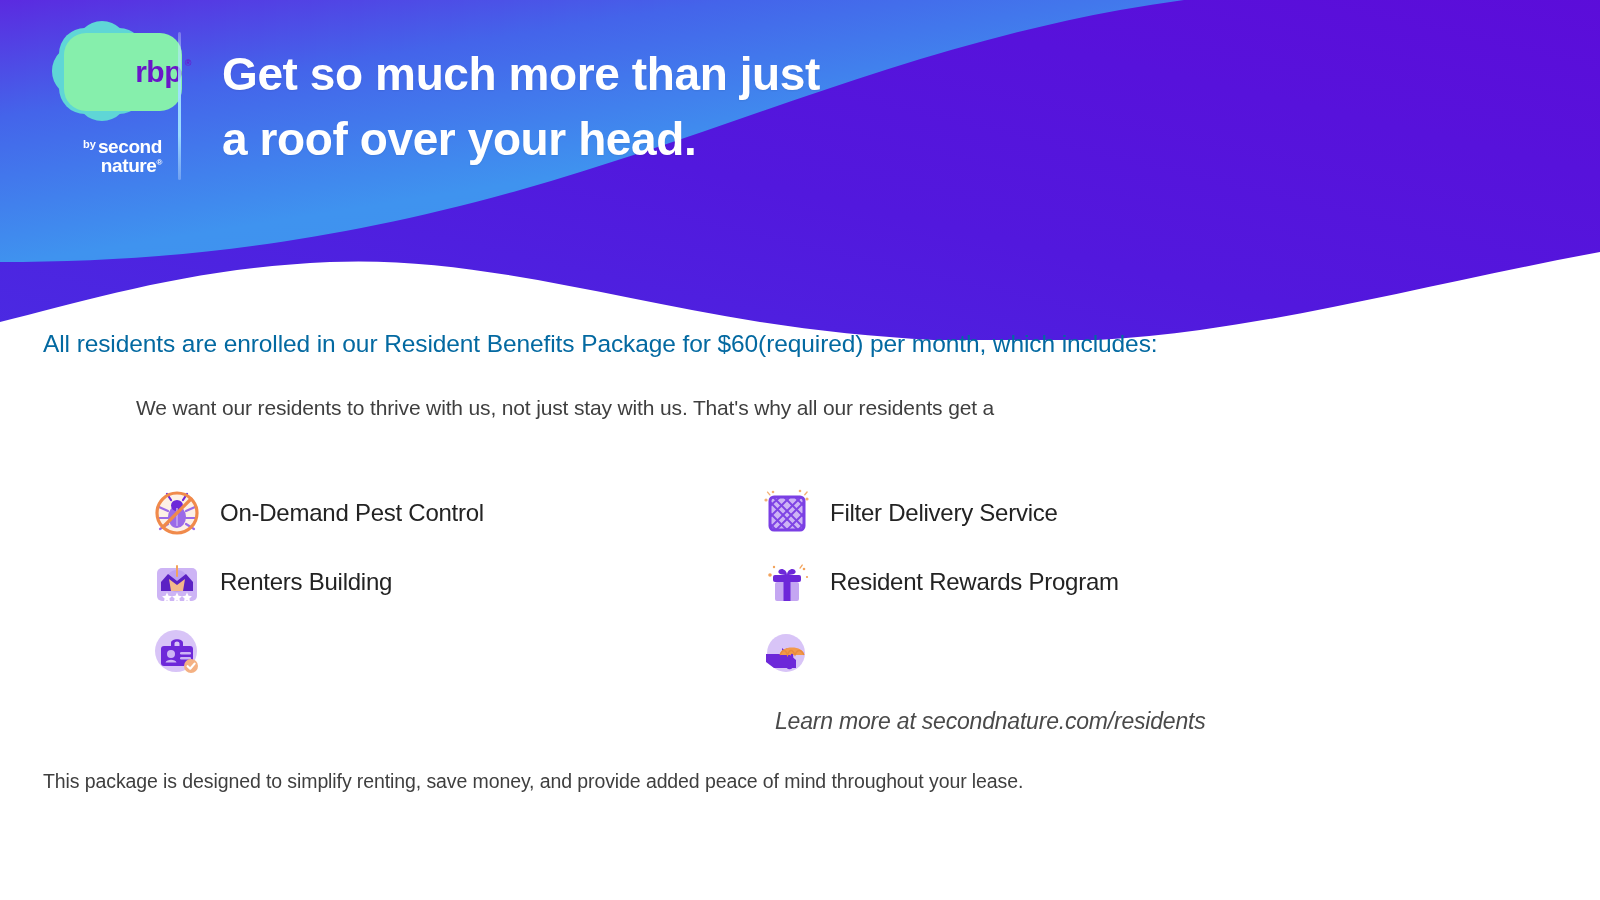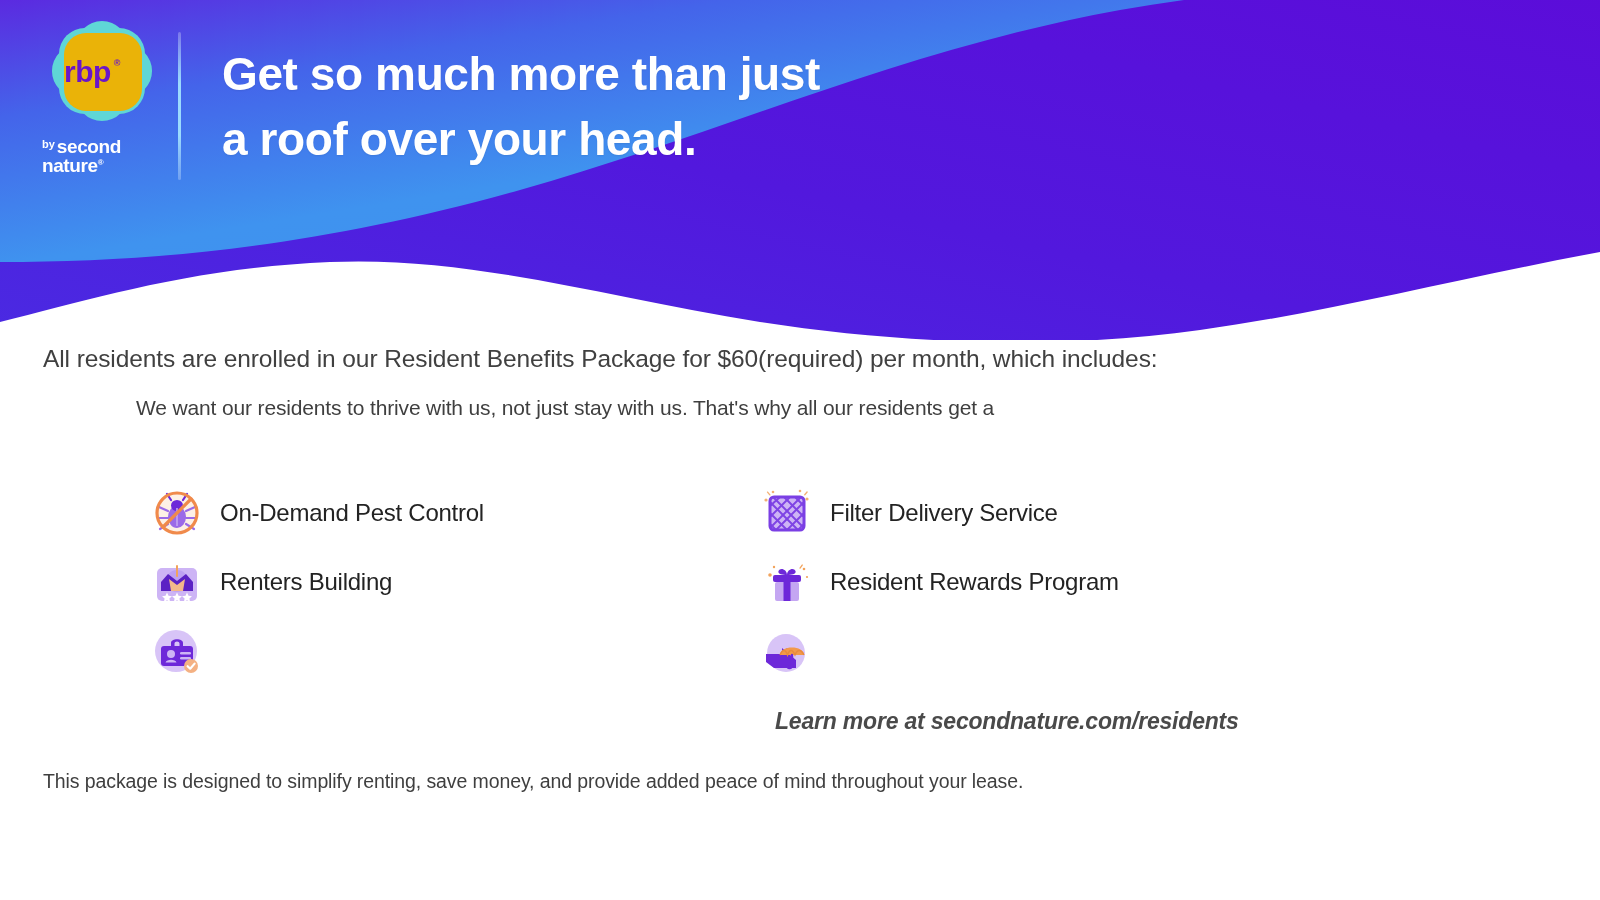--- a/index.html
+++ b/index.html
@@ -66,43 +66,44 @@
     background: #5fd6d6;
   }
   .rosette span:nth-child(2) { transform: rotate(45deg); }
   .badge-face {
     position: absolute;
     left: 17px;
     top: 15px;
     width: 78px;
     height: 78px;
     border-radius: 22px;
-    background: #eab308;
+    background: #86efac;
     display: flex;
     align-items: center;
-    justify-content: flex-start;
+    justify-content: flex-end;
+    padding-left: 40px;
   }
   .badge-text {
     font-size: 30px;
     font-weight: bold;
     color: #6a16c9;
     letter-spacing: -0.5px;
     line-height: 1;
     position: relative;
   }
   .badge-tm {
     position: absolute;
     right: -9px;
     top: 2px;
     font-size: 9px;
     font-weight: bold;
     color: #6a16c9;
   }
   .brand-sub {
-    text-align: left;
+    text-align: right;
     color: #ffffff;
     line-height: 1.02;
     margin-top: 9px;
   }
   .brand-sub .by {
     font-size: 11px;
     font-weight: bold;
     display: inline-block;
     vertical-align: 5px;
     margin-right: 2px;
@@ -149,23 +150,23 @@
   .body-wrap {
     position: absolute;
     left: 0;
     top: 330px;
     width: 1600px;
     height: 570px;
   }
   .lede {
     position: absolute;
     left: 43px;
-    top: 15px;
+    top: 0;
     font-size: 24.5px;
-    color: #404040;
+    color: #0369a1;
     letter-spacing: -0.1px;
     white-space: nowrap;
   }
   .sub {
     position: absolute;
     left: 136px;
     top: 62px;
     width: 1180px;
     font-size: 21px;
     color: #3f3f3f;
@@ -205,21 +206,20 @@
 
   .learn {
     position: absolute;
     left: 775px;
     top: 378px;
     font-size: 23px;
     font-style: italic;
     color: #4a4a4a;
     letter-spacing: -0.2px;
     white-space: nowrap;
-    font-weight: bold;
   }
   .footnote {
     position: absolute;
     left: 43px;
     top: 440px;
     font-size: 19.5px;
     color: #3f3f3f;
     letter-spacing: -0.1px;
     white-space: nowrap;
   }

